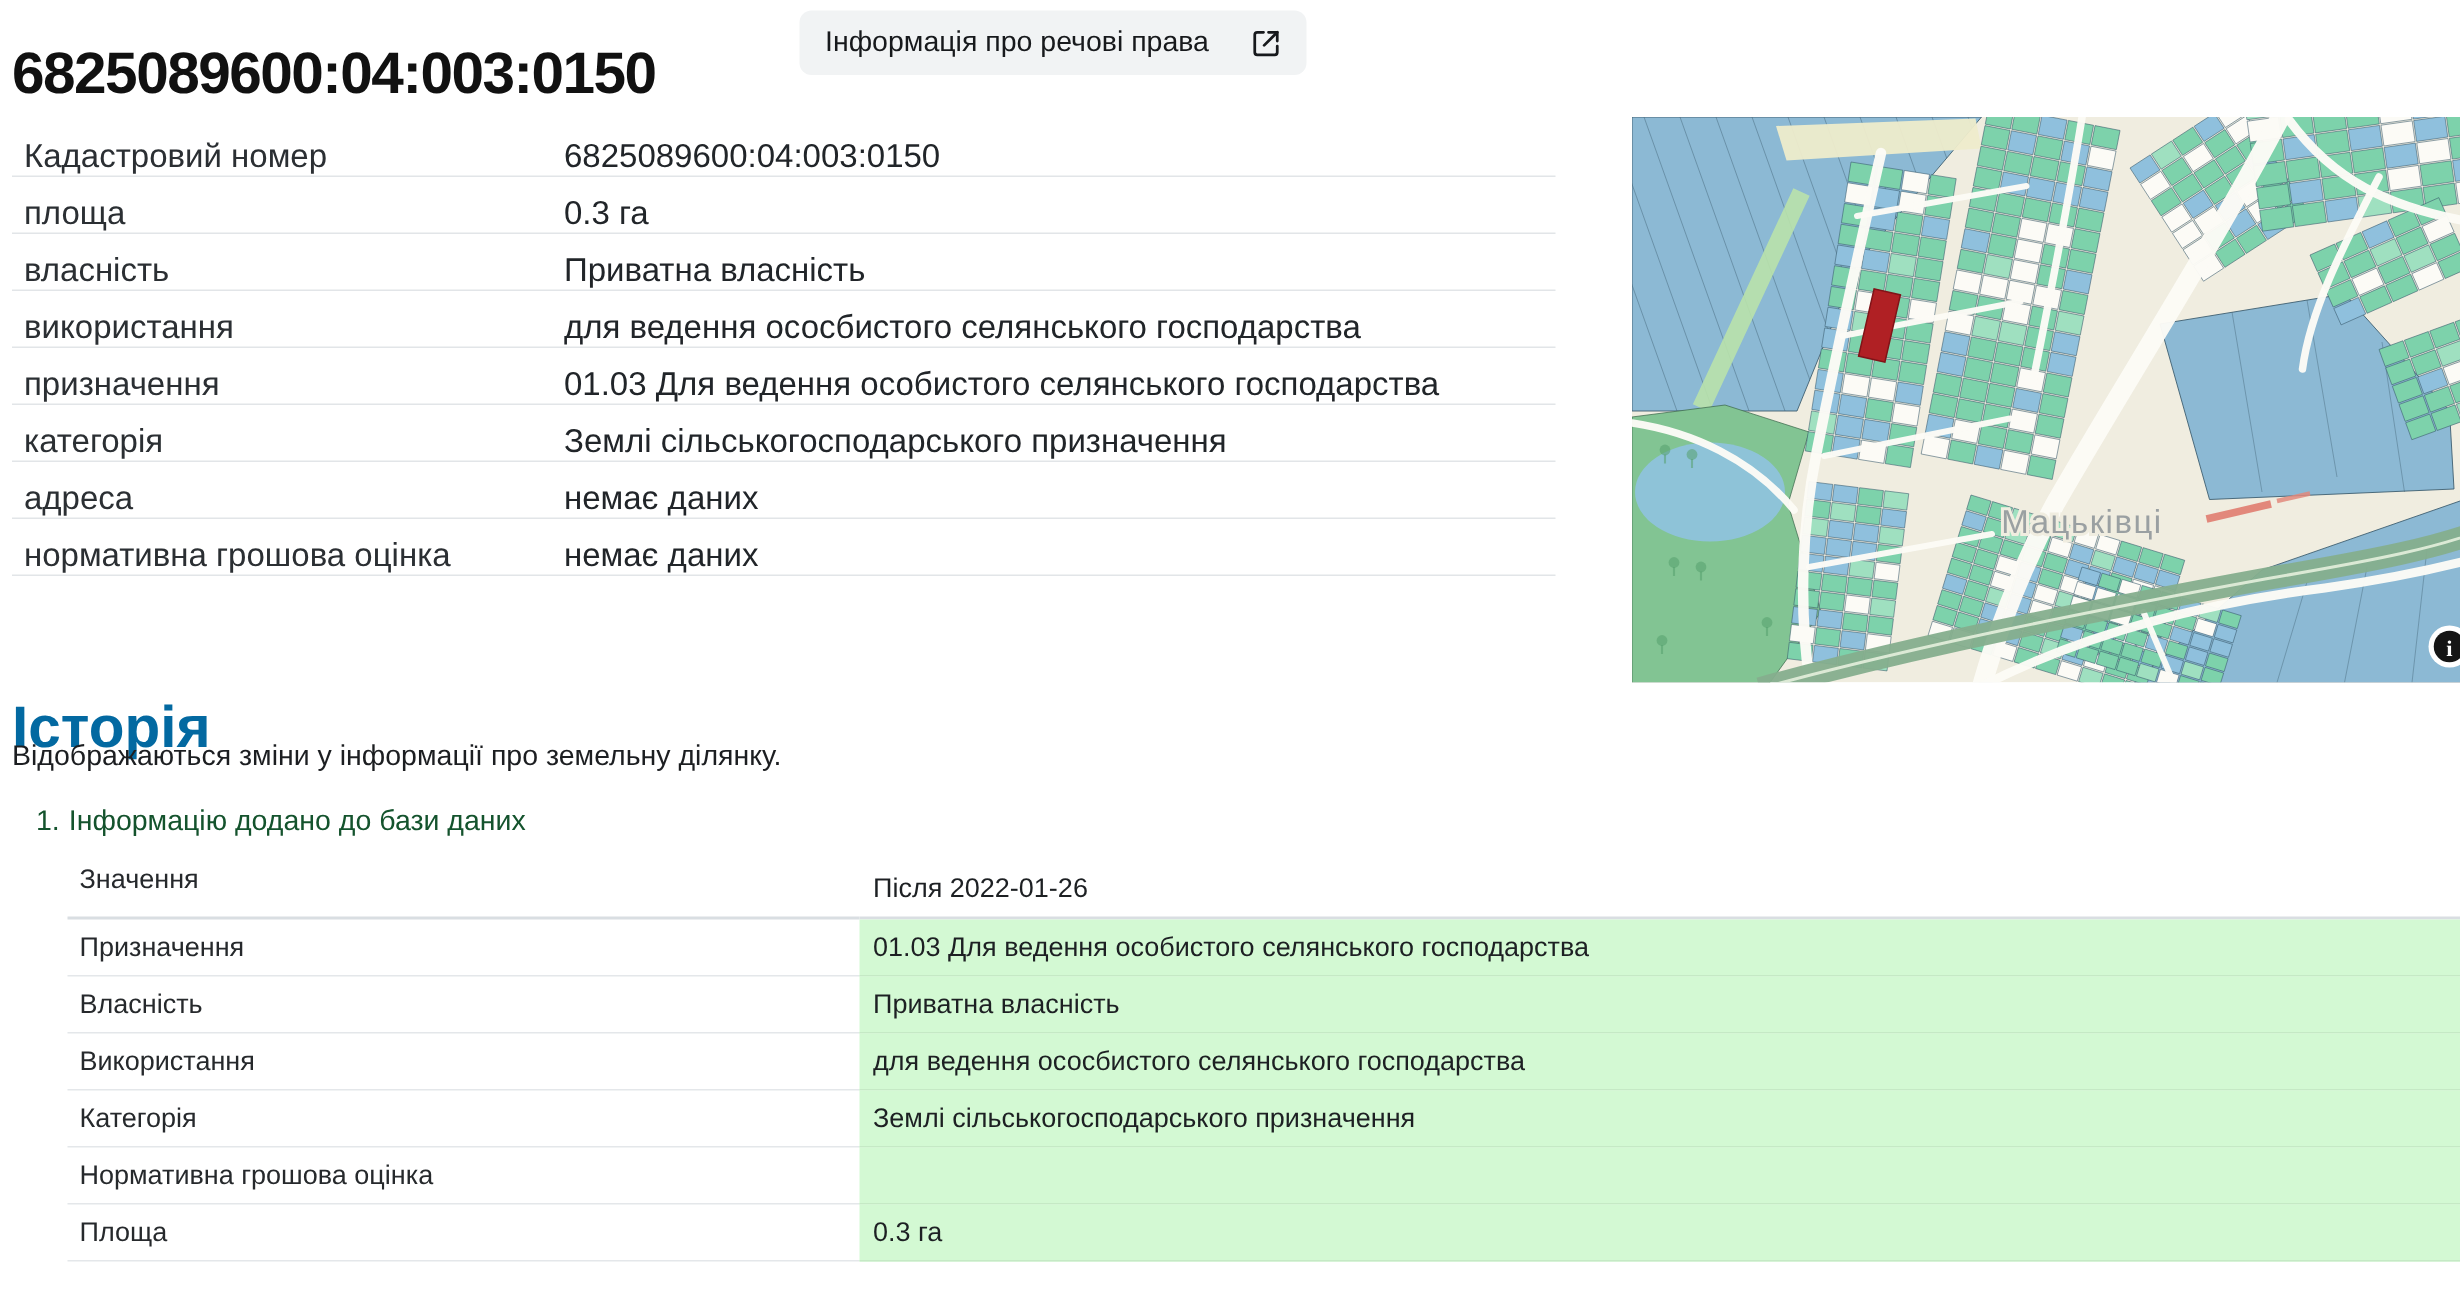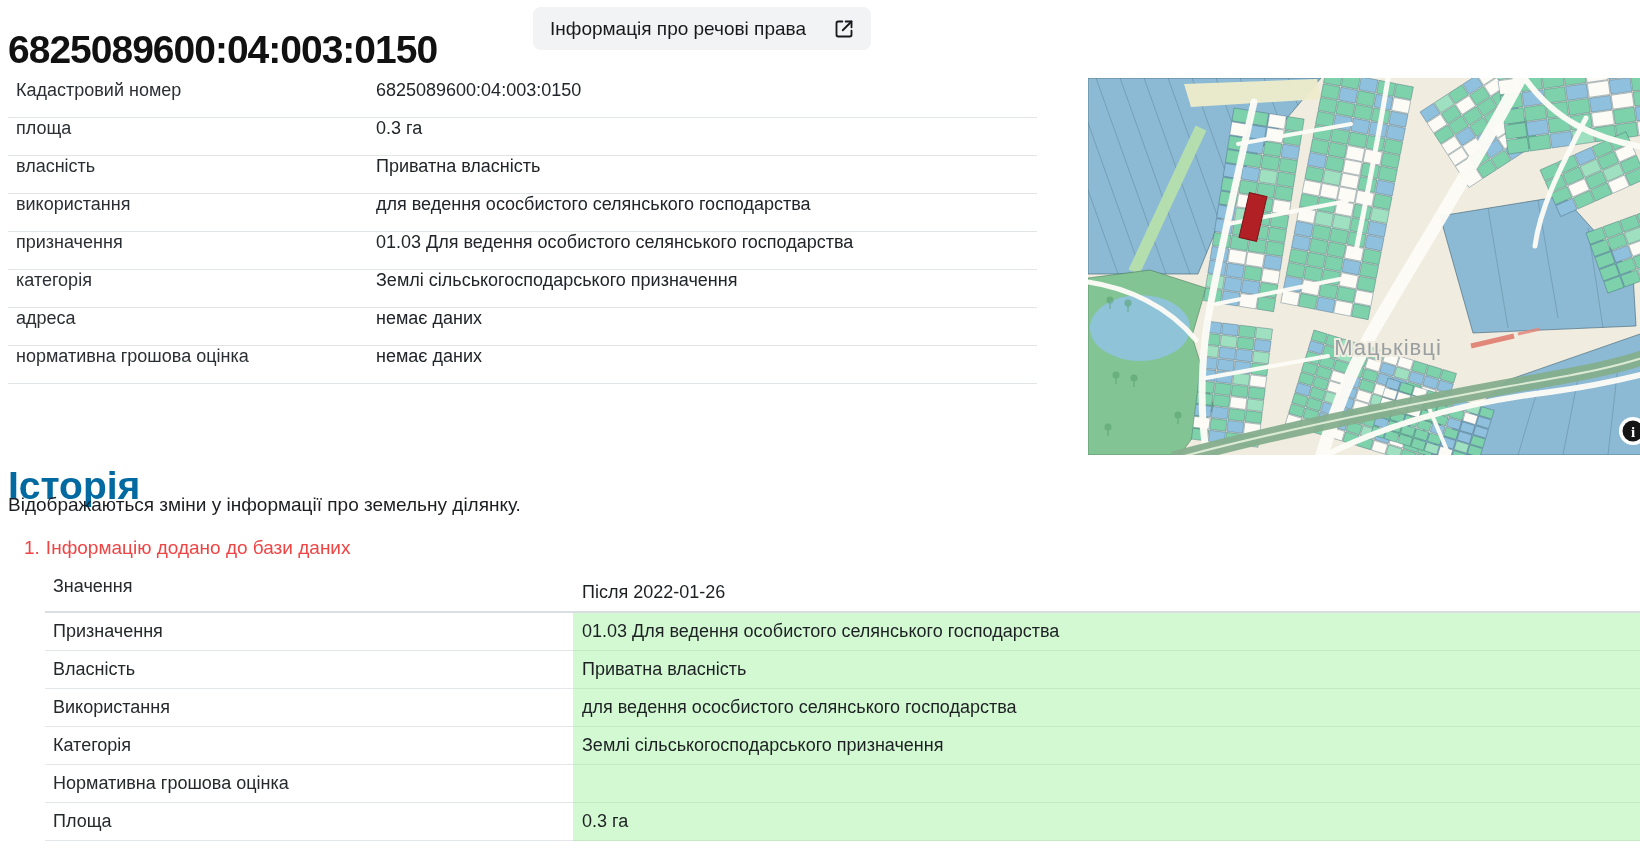--- a/index.html
+++ b/index.html
@@ -21,43 +21,43 @@
     display:inline-flex;align-items:center;gap:28px;
     background:#f1f3f4;border:none;border-radius:8px;
     padding:0 17px;font-size:19px;color:#17191c;cursor:pointer;
     font-family:"Liberation Sans",sans-serif;
   }
   .rights-button svg{display:block;}
 
   
   .info-table{position:absolute;left:8px;top:80px;width:1029px;}
   .info-row{
-    display:flex;align-items:flex-start;height:37px;
-    border-bottom:1px solid #e2e5e8;font-size:18px;
+    display:flex;align-items:flex-end;height:37px;
+    border-bottom:1px solid #e2e5e8;font-size:22px;
   }
   .info-row-label{width:360px;flex:0 0 360px;padding-left:8px;color:#2b2f33;}
   .info-row-value{flex:1;color:#212529;}
 
   
   .map-wrap{
     position:absolute;left:1065px;top:78px;width:575px;height:377px;
     overflow:hidden;cursor:pointer;margin-left:23px;
   }
   .map-wrap svg{display:block;}
 
   
   .history-heading{
     position:absolute;left:8px;top:432px;
     font-size:39px;font-weight:600;color:#0369a1;
   }
   .history-desc{
     position:absolute;left:8px;top:494px;font-size:19px;color:#1c1e21;
   }
   .history-item-title{
-    position:absolute;left:24px;top:537px;font-size:19px;color:#ef4444;
+    position:absolute;left:24px;top:537px;font-size:19px;color:#14532d;
   }
   .history-item-title .num{margin-right:6px;}
   .hist-table{
     position:absolute;left:45px;top:562px;width:1595px;
   }
   .hist-row{display:flex;align-items:stretch;font-size:18px;}
   .hist-label{
     width:520px;flex:0 0 520px;display:flex;align-items:center;
     padding-left:8px;min-height:37px;border-bottom:1px solid #e4e7ea;color:#26292c;
   }

